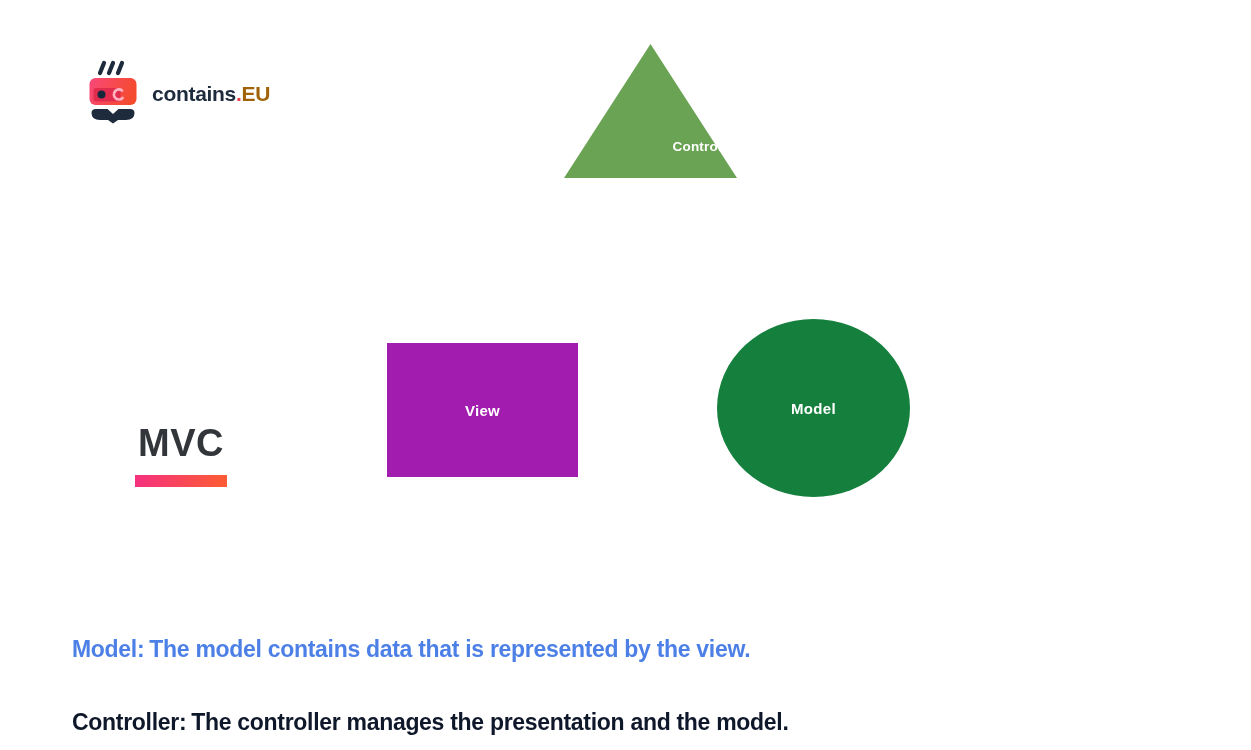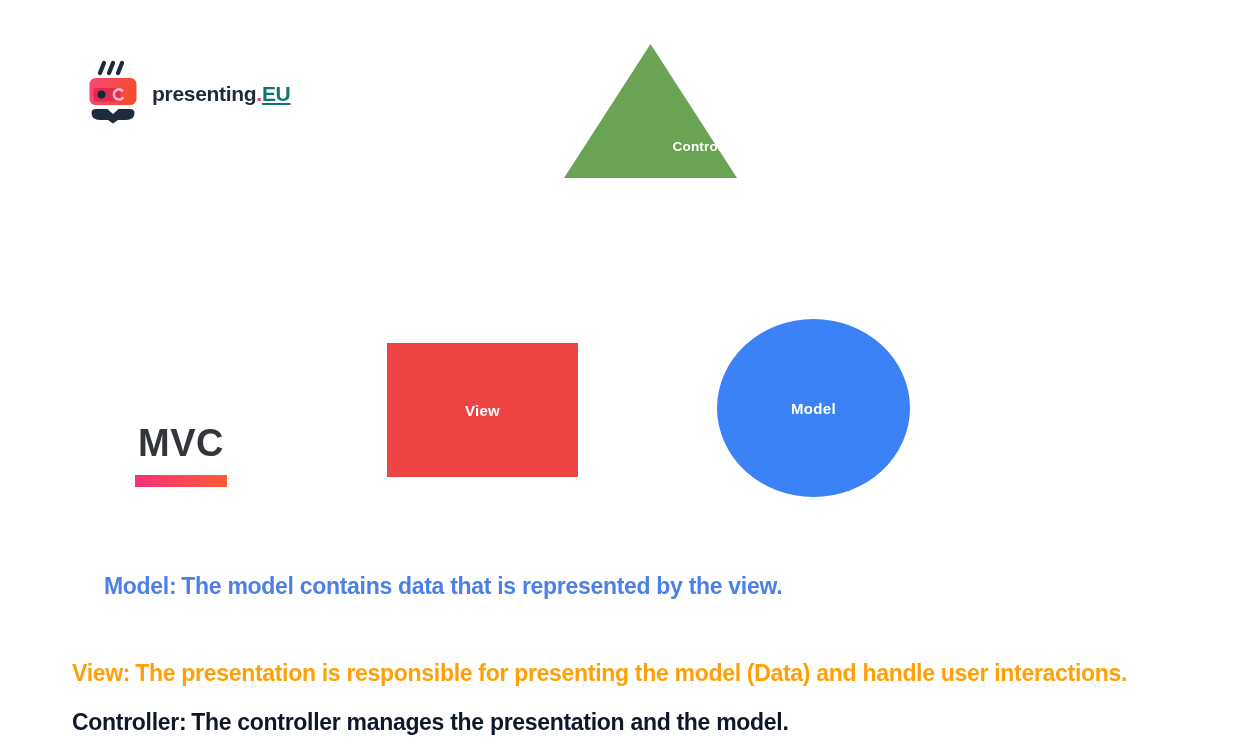--- a/index.html
+++ b/index.html
@@ -113,21 +113,21 @@
   .note {
     position: absolute;
     left: 72px;
     font-size: 23px;
     font-weight: bold;
     letter-spacing: -0.3px;
     white-space: nowrap;
     line-height: 26px;
   }
   .note .note-label { margin-right: 5px; }
-  #note-model      { top: 573px; margin-left: 32px; }
+  #note-model      { top: 636px; }
   #note-view       { top: 660px; }
   #note-controller { top: 709px; }
 </style>
 </head>
 <body>
 
 <div id="canvas">
 
   <div class="logo">
     <svg class="logo-icon" viewBox="0 0 48 64" xmlns="http://www.w3.org/2000/svg">
@@ -145,47 +145,44 @@
       </g>
 
       <rect x="0.5" y="18" width="47" height="27" rx="6" fill="url(#headGrad)"></rect>
       <rect x="4.5" y="28" width="27" height="13.5" rx="2.5" fill="#e22c4e"></rect>
       <circle cx="12.5" cy="34.5" r="4" fill="#14283c"></circle>
       <path d="M33,30.5 A5,5 0 1,0 33.5,38" fill="none" stroke="#ffb1c0" stroke-width="2.8" stroke-linecap="round"></path>
 
       <path d="M7,49 L18.5,49 L24,54 L29.5,49 L41,49 Q45.5,49 45.5,53 Q45.5,60 37,60 L29,60 L24,63.5 L19,60 L11,60 Q2.5,60 2.5,53 Q2.5,49 7,49 Z" fill="#1e2b3c"></path>
     </svg>
     <div class="logo-text">
-      <span style="color: rgb(30, 43, 60);">presenting</span><span style="color: rgb(239, 64, 80);">.</span><span style="color: #0f766e; text-decoration: underline;">EU</span>
+      <span style="color: rgb(30, 43, 60);">contains</span><span style="color: rgb(239, 64, 80);">.</span><span style="color: #a16207;">EU</span>
     </div>
   </div>
 
   <div class="tri-wrap">
     <svg viewBox="0 0 177 138" xmlns="http://www.w3.org/2000/svg">
       <polygon points="88.5,2 175,136 2,136" fill="#6ba354"></polygon>
     </svg>
     <div class="tri-label">Controller</div>
   </div>
 
   <div class="title-block">
     <div class="title-text" style="color: rgb(50, 53, 57);">MVC</div>
     <div class="title-underline" style="--g1: #f5317f; --g2: #fc5c33;"></div>
   </div>
 
-  <div class="rect-shape" style="background: #ef4444;">
+  <div class="rect-shape" style="background: #a21caf;">
     <span class="shape-label">View</span>
   </div>
 
-  <div class="circle-shape" style="background: #3b82f6;">
+  <div class="circle-shape" style="background: #15803d;">
     <span class="shape-label">Model</span>
   </div>
 
   <p class="note" id="note-model" style="color: rgb(77, 128, 230);">
     <span class="note-label">Model:</span><span class="note-text">The model contains data that is represented by the view.</span>
-  </p>
-  <p class="note" id="note-view" style="color: rgb(255, 160, 8);">
-    <span class="note-label">View:</span><span class="note-text">The presentation is responsible for presenting the model (Data) and handle user interactions.</span>
   </p>
   <p class="note" id="note-controller" style="color: #0f172a;">
     <span class="note-label">Controller:</span><span class="note-text">The controller manages the presentation and the model.</span>
   </p>
 
 </div>
 
 </body></html>

